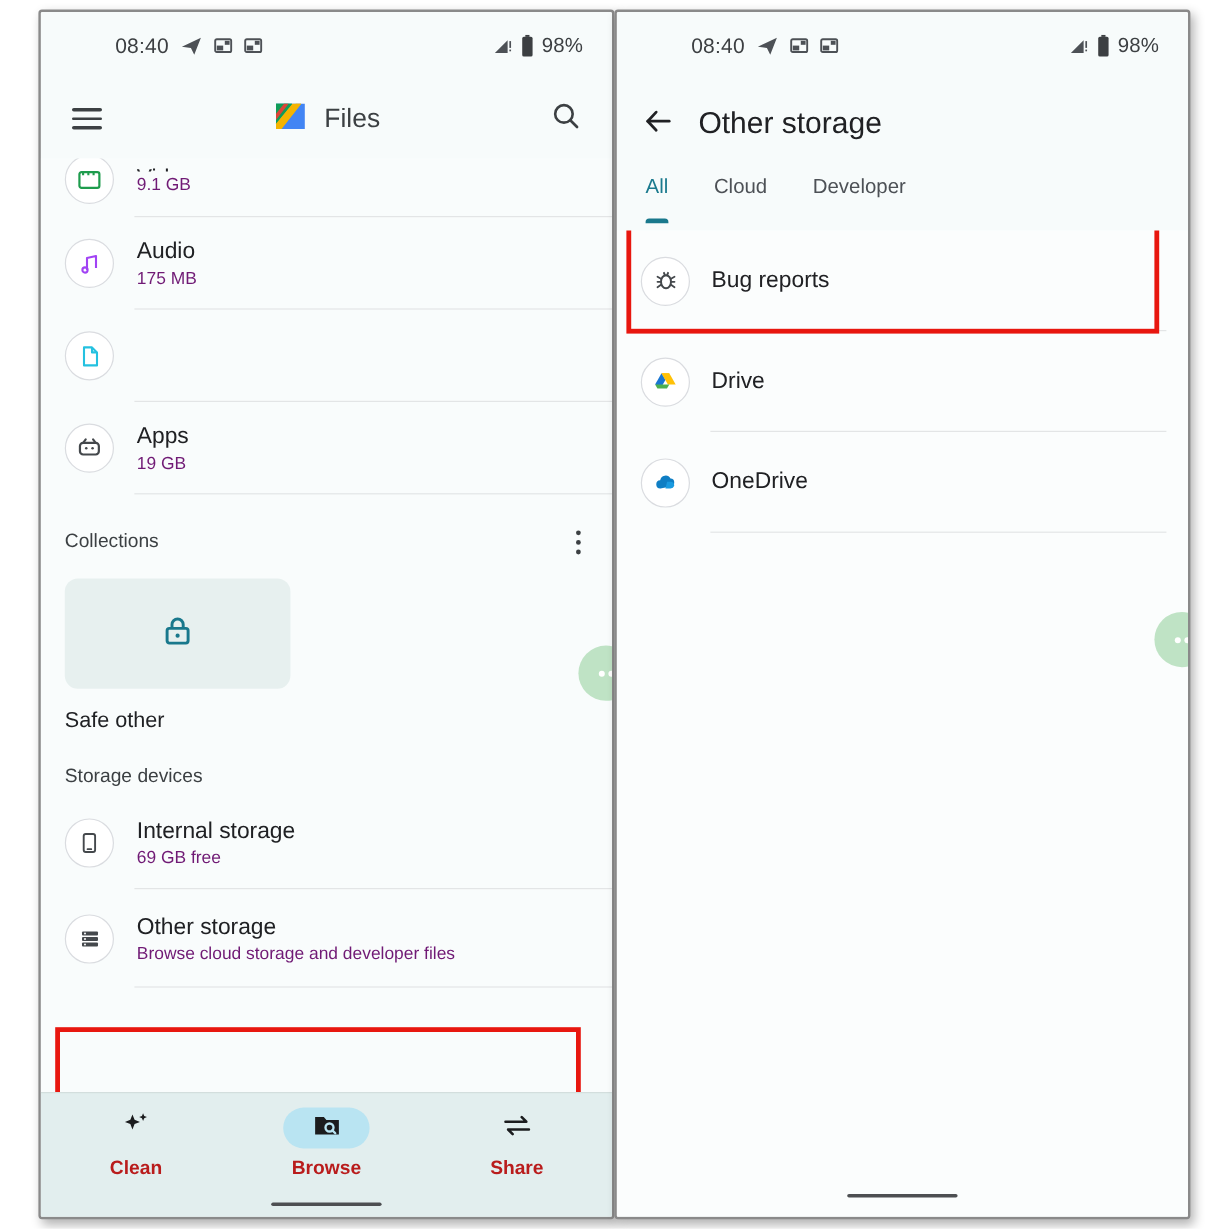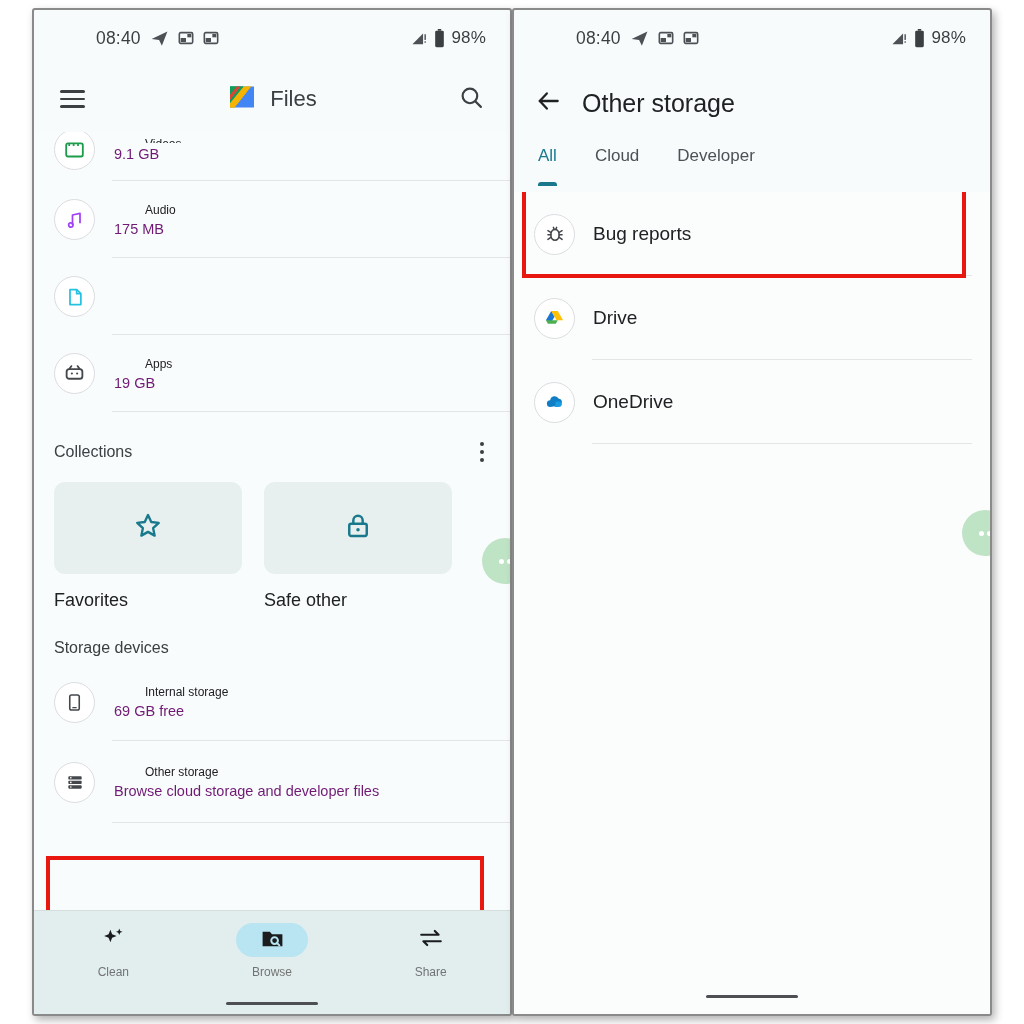--- a/index.html
+++ b/index.html
@@ -81,21 +81,21 @@
   .cat-avatar {
     width: 41px; height: 41px;
     border-radius: 50%;
     border: 1px solid #dadce0;
     background: #fff;
     display: flex; align-items: center; justify-content: center;
     flex: 0 0 41px;
     margin-right: 19px;
   }
   .cat-text { display: flex; flex-direction: column; justify-content: center; }
-  .cat-title { font-size: 12px; color: #202124; line-height: 1.25; margin-left: 31px; }
+  .cat-title { font-size: 19px; color: #202124; line-height: 1.25; }
   .cat-sub { font-size: 14.5px; color: #701a75; margin-top: 3px; }
   .divider {
     position: absolute;
     left: 78px; right: 0; bottom: 0;
     height: 1px; background: #e3e5e6;
   }
 
   
   .section-head {
     display: flex; align-items: center;
@@ -143,21 +143,21 @@
     flex: 1;
     display: flex; flex-direction: column; align-items: center;
     cursor: pointer;
   }
   .navpill {
     width: 72px; height: 34px;
     display: flex; align-items: center; justify-content: center;
     border-radius: 17px;
   }
   .navpill.active { background: #b9e4f2; }
-  .navlabel { font-size: 12px; color: #737373; margin-top: 8px; }
+  .navlabel { font-size: 16px; color: #b91c1c; margin-top: 8px; font-weight: bold; }
   .homebar {
     position: absolute;
     bottom: 9px; left: 50%; transform: translateX(-50%);
     width: 92px; height: 3.5px; background: #4d4f52; border-radius: 3px;
   }
 
   
   .topbar2 {
     height: 74px; flex: 0 0 74px;
     display: flex; align-items: center;
@@ -348,30 +348,20 @@
             <i></i>
             <i></i>
             <i></i>
           </span>
       </div>
 
       <div class="collections">
         <div class="coll">
           <div class="coll-card">
             <span>
-              <svg width="30" height="30" viewBox="0 0 24 24">
-                  <path d="M12 3.2l2.6 5.6 6 .7-4.5 4.2 1.2 6-5.3-3-5.3 3 1.2-6L3.4 9.5l6-.7z" fill="none" stroke="#19788c" stroke-width="1.9" stroke-linejoin="round"></path>
-                </svg>
-            </span>
-          </div>
-          <div class="coll-label">Favorites</div>
-        </div>
-        <div class="coll">
-          <div class="coll-card">
-            <span>
               <svg width="28" height="28" viewBox="0 0 24 24">
                   <rect x="4.5" y="10" width="15" height="10.5" rx="1.6" fill="none" stroke="#19788c" stroke-width="2.1"></rect>
                   <path d="M8 10V7.3a4 4 0 018 0V10" fill="none" stroke="#19788c" stroke-width="2.1"></path>
                   <circle cx="12" cy="15.2" r="1.5" fill="#19788c"></circle>
                 </svg>
             </span>
           </div>
           <div class="coll-label">Safe other</div>
         </div>
       </div>

